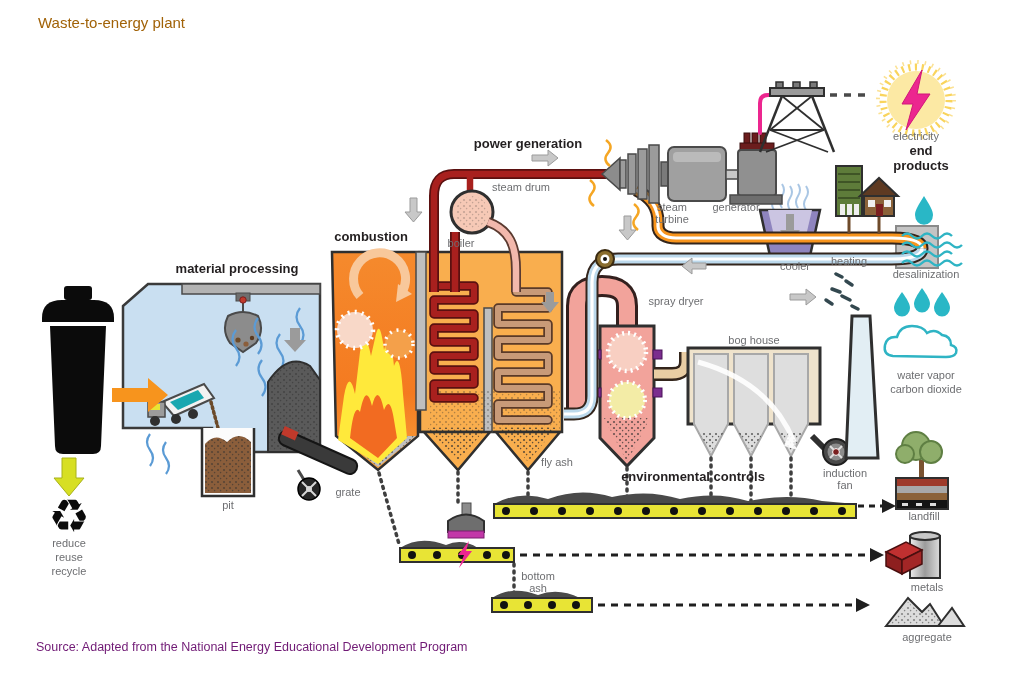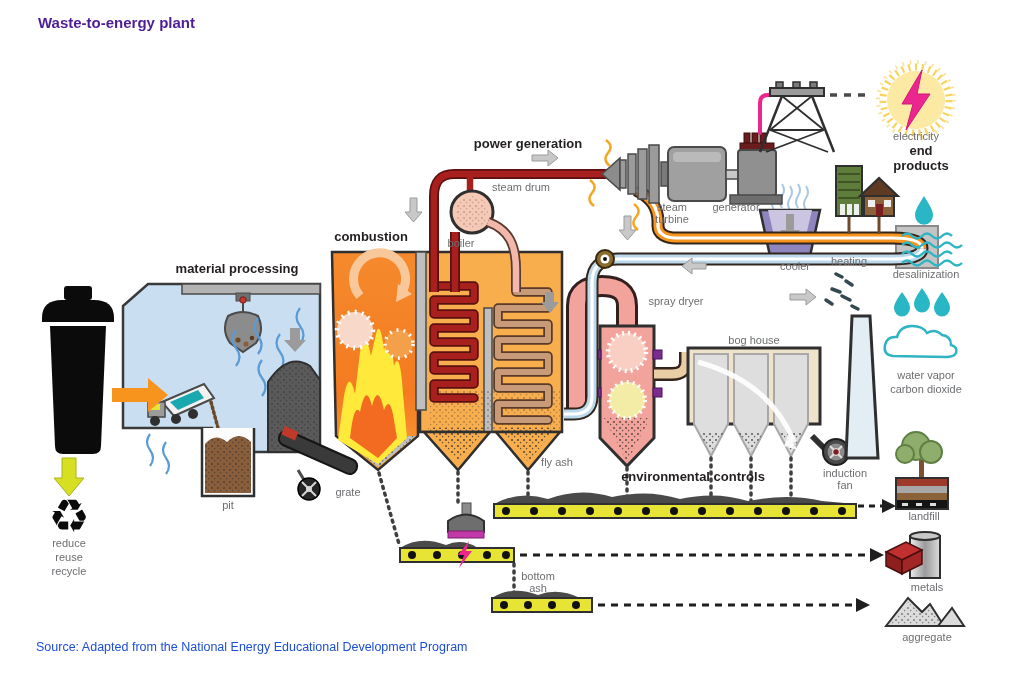--- a/index.html
+++ b/index.html
@@ -1,21 +1,21 @@
 <!DOCTYPE html>
 <html><head>
 <meta charset="utf-8">
 <style>
   html,body{margin:0;padding:0;}
   body{
     width:1024px;height:683px;background:#ffffff;position:relative;overflow:hidden;
     font-family:"Liberation Sans",sans-serif;
   }
-  .title{position:absolute;left:38px;top:14px;font-size:15px;font-weight:bold;color:#4c1d95;}
-  .source{position:absolute;left:36px;top:640px;font-size:12.5px;color:#1d4ed8;}
+  .title{position:absolute;left:38px;top:14px;font-size:15px;font-weight:normal;color:#a16207;}
+  .source{position:absolute;left:36px;top:640px;font-size:12.5px;color:#701a75;}
   svg{position:absolute;left:0;top:0;}
   svg text{font-family:"Liberation Sans",sans-serif;}
   .lbl{font-size:11px;fill:#6D6E71;}
   .lblb{font-size:13px;font-weight:bold;fill:#231F20;}
   .recy{font-size:46px;fill:#0b0b0b;}
 </style>
 </head>
 <body>
 
 <div class="title">Waste-to-energy plant</div>

